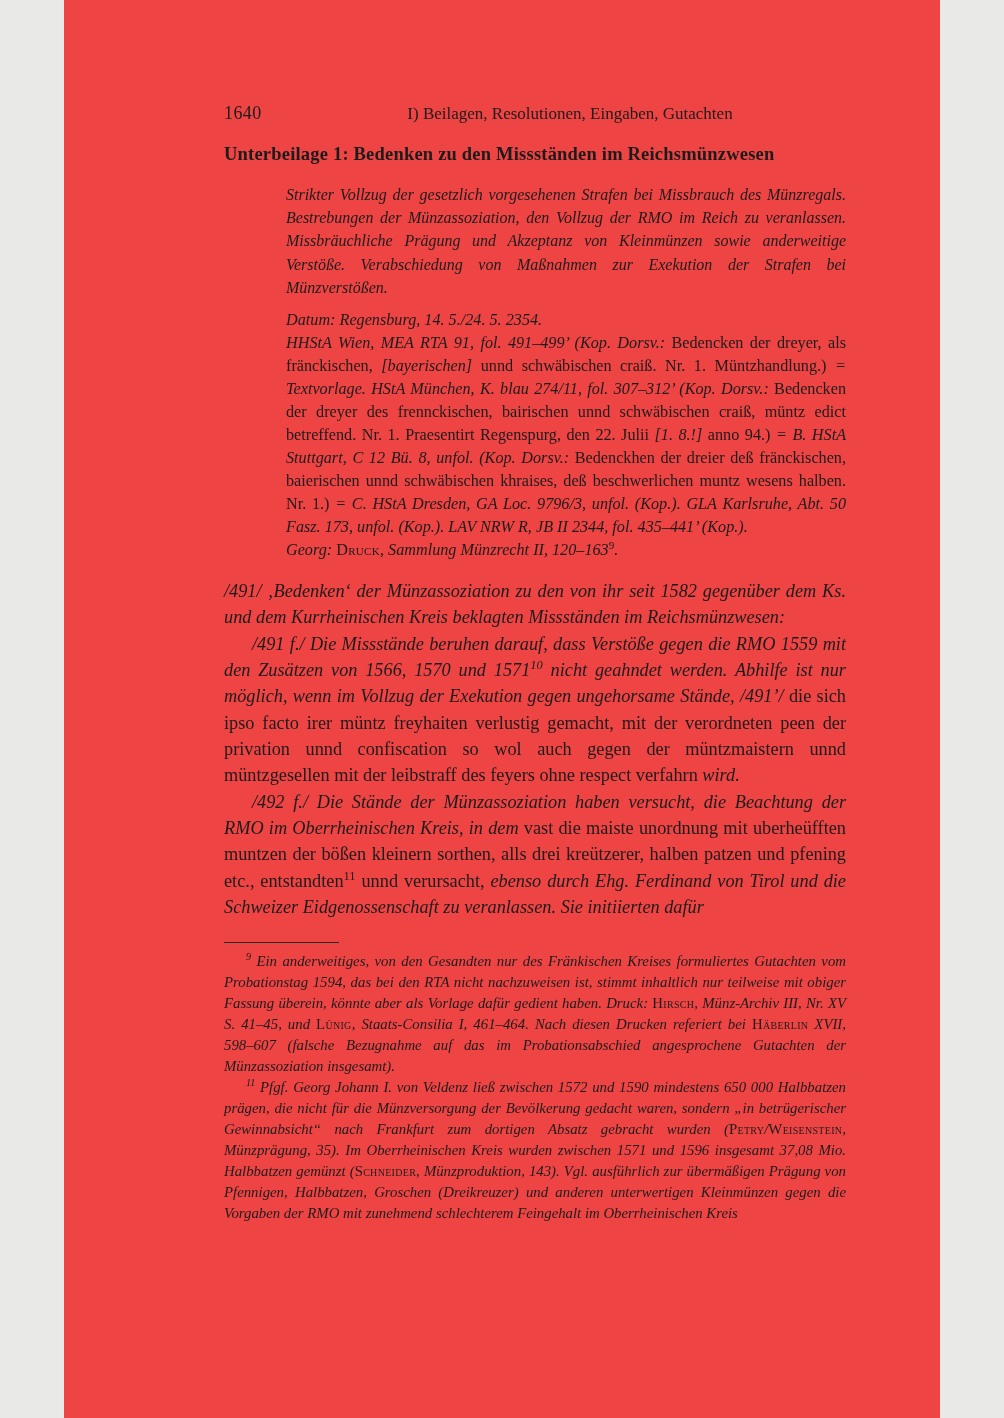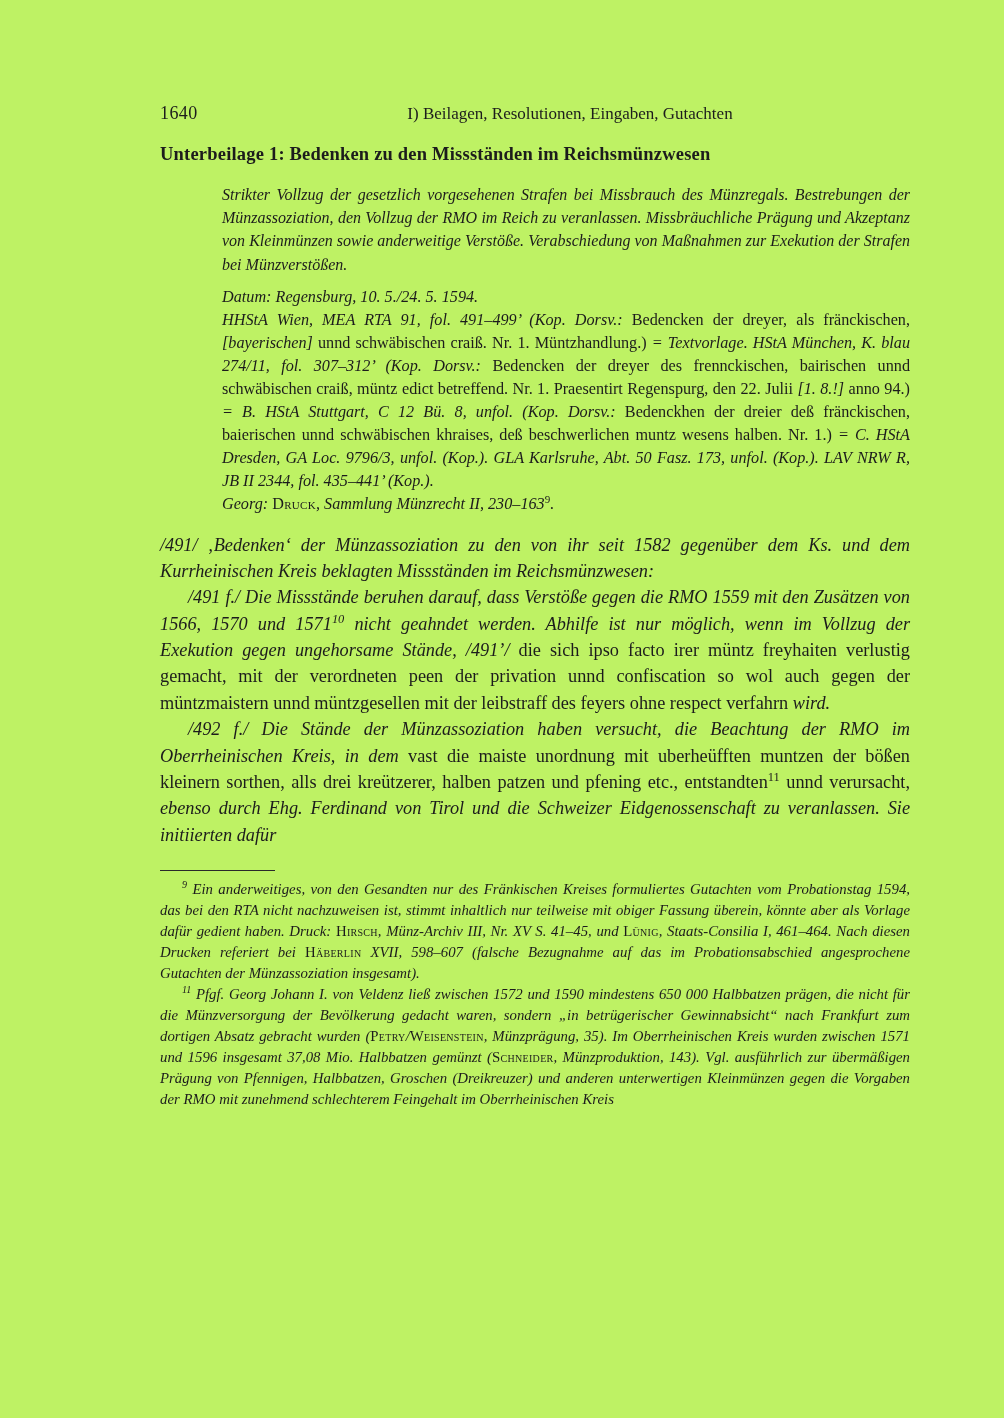--- a/index.html
+++ b/index.html
@@ -2,23 +2,23 @@
 <html lang="de"><head>
 <meta charset="utf-8">
 <style>
   html, body { margin: 0; padding: 0; }
   body {
     background: #e9e9e7;
     font-family: "Liberation Serif", "DejaVu Serif", serif;
     color: #1c1c1c;
   }
   .page {
-    width: 1004px;
+    width: 876px;
     height: 1418px;
-    background: #bef264;
+    background: #ef4444;
     box-sizing: border-box;
     padding: 76px 94px 40px 160px;
     margin: 0 auto;
     overflow: hidden;
   }
   .page-header {
     display: flex;
     align-items: baseline;
     font-size: 18px;
     margin-bottom: 20px;
@@ -67,23 +67,23 @@
   <header class="page-header">
     <span class="page-number">1640</span>
     <span class="running-title">I) Beilagen, Resolutionen, Eingaben, Gutachten</span>
   </header>
 
   <h1 class="doc-heading">Unterbeilage 1: Bedenken zu den Missständen im Reichsmünzwesen</h1>
 
   <p class="abstract"><span class="seg-i">Strikter Vollzug der gesetzlich vorgesehenen Strafen bei Missbrauch des Münzregals. Bestrebungen der Münzassoziation, den Vollzug der RMO im Reich zu veranlassen. Missbräuchliche Prägung und Akzeptanz von Kleinmünzen sowie anderweitige Verstöße. Verabschiedung von Maßnahmen zur Exekution der Strafen bei Münzverstößen.</span></p>
 
   <div class="meta">
-    <p class="meta-line"><span class="seg-i">Datum: Regensburg, 10. 5./24. 5. 1594.</span></p>
+    <p class="meta-line"><span class="seg-i">Datum: Regensburg, 14. 5./24. 5. 2354.</span></p>
     <p class="meta-line"><span class="seg-i">HHStA Wien, MEA RTA 91, fol. 491–499’ (Kop. Dorsv.: </span><span class="seg-r">Bedencken der dreyer, als fränckischen, </span><span class="seg-i">[bayerischen]</span><span class="seg-r"> unnd schwäbischen craiß. Nr. 1. Müntzhandlung.)</span><span class="seg-i"> = Textvorlage. HStA München, K. blau 274/11, fol. 307–312’ (Kop. Dorsv.: </span><span class="seg-r">Bedencken der dreyer des frennckischen, bairischen unnd schwäbischen craiß, müntz edict betreffend. Nr. 1. Praesentirt Regenspurg, den 22. Julii </span><span class="seg-i">[1. 8.!]</span><span class="seg-r"> anno 94.)</span><span class="seg-i"> = B. HStA Stuttgart, C 12 Bü. 8, unfol. (Kop. Dorsv.: </span><span class="seg-r">Bedenckhen der dreier deß fränckischen, baierischen unnd schwäbischen khraises, deß beschwerlichen muntz wesens halben. Nr. 1.)</span><span class="seg-i"> = C. HStA Dresden, GA Loc. 9796/3, unfol. (Kop.). GLA Karlsruhe, Abt. 50 Fasz. 173, unfol. (Kop.). LAV NRW R, JB II 2344, fol. 435–441’ (Kop.).</span></p>
-    <p class="meta-line"><span class="seg-i">Georg: </span><span class="seg-sc">Druck</span><span class="seg-i">, Sammlung Münzrecht II, 230–163</span><sup class="seg-sup">9</sup><span class="seg-i">.</span></p>
+    <p class="meta-line"><span class="seg-i">Georg: </span><span class="seg-sc">Druck</span><span class="seg-i">, Sammlung Münzrecht II, 120–163</span><sup class="seg-sup">9</sup><span class="seg-i">.</span></p>
   </div>
 
   <div class="body-text">
     <p class="body-para"><span class="seg-i">/491/ ‚Bedenken‘ der Münzassoziation zu den von ihr seit 1582 gegenüber dem Ks. und dem Kurrheinischen Kreis beklagten Missständen im Reichsmünzwesen:</span></p>
     <p class="body-para indent"><span class="seg-i">/491 f./ Die Missstände beruhen darauf, dass Verstöße gegen die RMO 1559 mit den Zusätzen von 1566, 1570 und 1571</span><sup class="seg-isup">10</sup><span class="seg-i"> nicht geahndet werden. Abhilfe ist nur möglich, wenn im Vollzug der Exekution gegen ungehorsame Stände, /491’/ </span><span class="seg-r">die sich ipso facto irer müntz freyhaiten verlustig gemacht, mit der verordneten peen der privation unnd confiscation so wol auch gegen der müntzmaistern unnd müntzgesellen mit der leibstraff des feyers ohne respect verfahrn </span><span class="seg-i">wird.</span></p>
     <p class="body-para indent"><span class="seg-i">/492 f./ Die Stände der Münzassoziation haben versucht, die Beachtung der RMO im Oberrheinischen Kreis, in dem </span><span class="seg-r">vast die maiste unordnung mit uberheüfften muntzen der bößen kleinern sorthen, alls drei kreützerer, halben patzen und pfening etc., entstandten</span><sup class="seg-sup">11</sup><span class="seg-r"> unnd verursacht, </span><span class="seg-i">ebenso durch Ehg. Ferdinand von Tirol und die Schweizer Eidgenossenschaft zu veranlassen. Sie initiierten dafür</span></p>
   </div>
 
   <hr class="footnote-sep">
 

